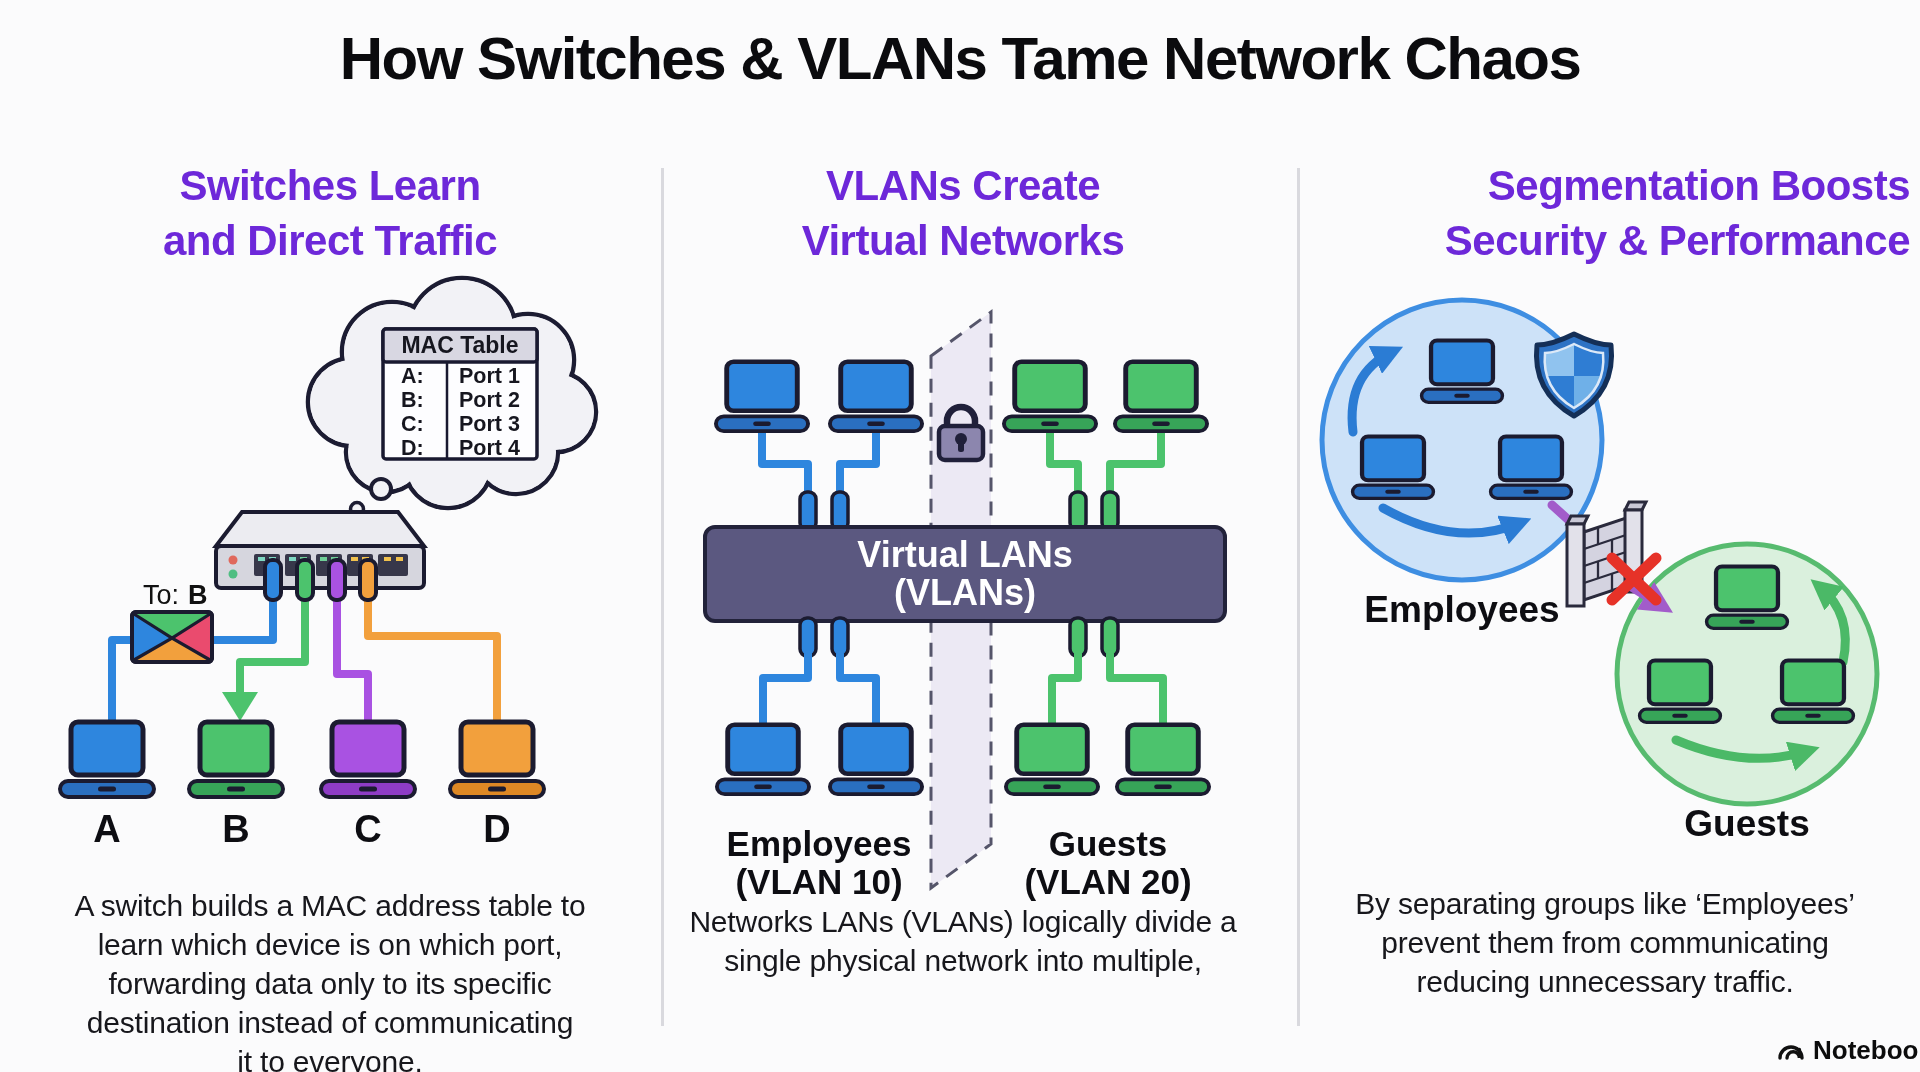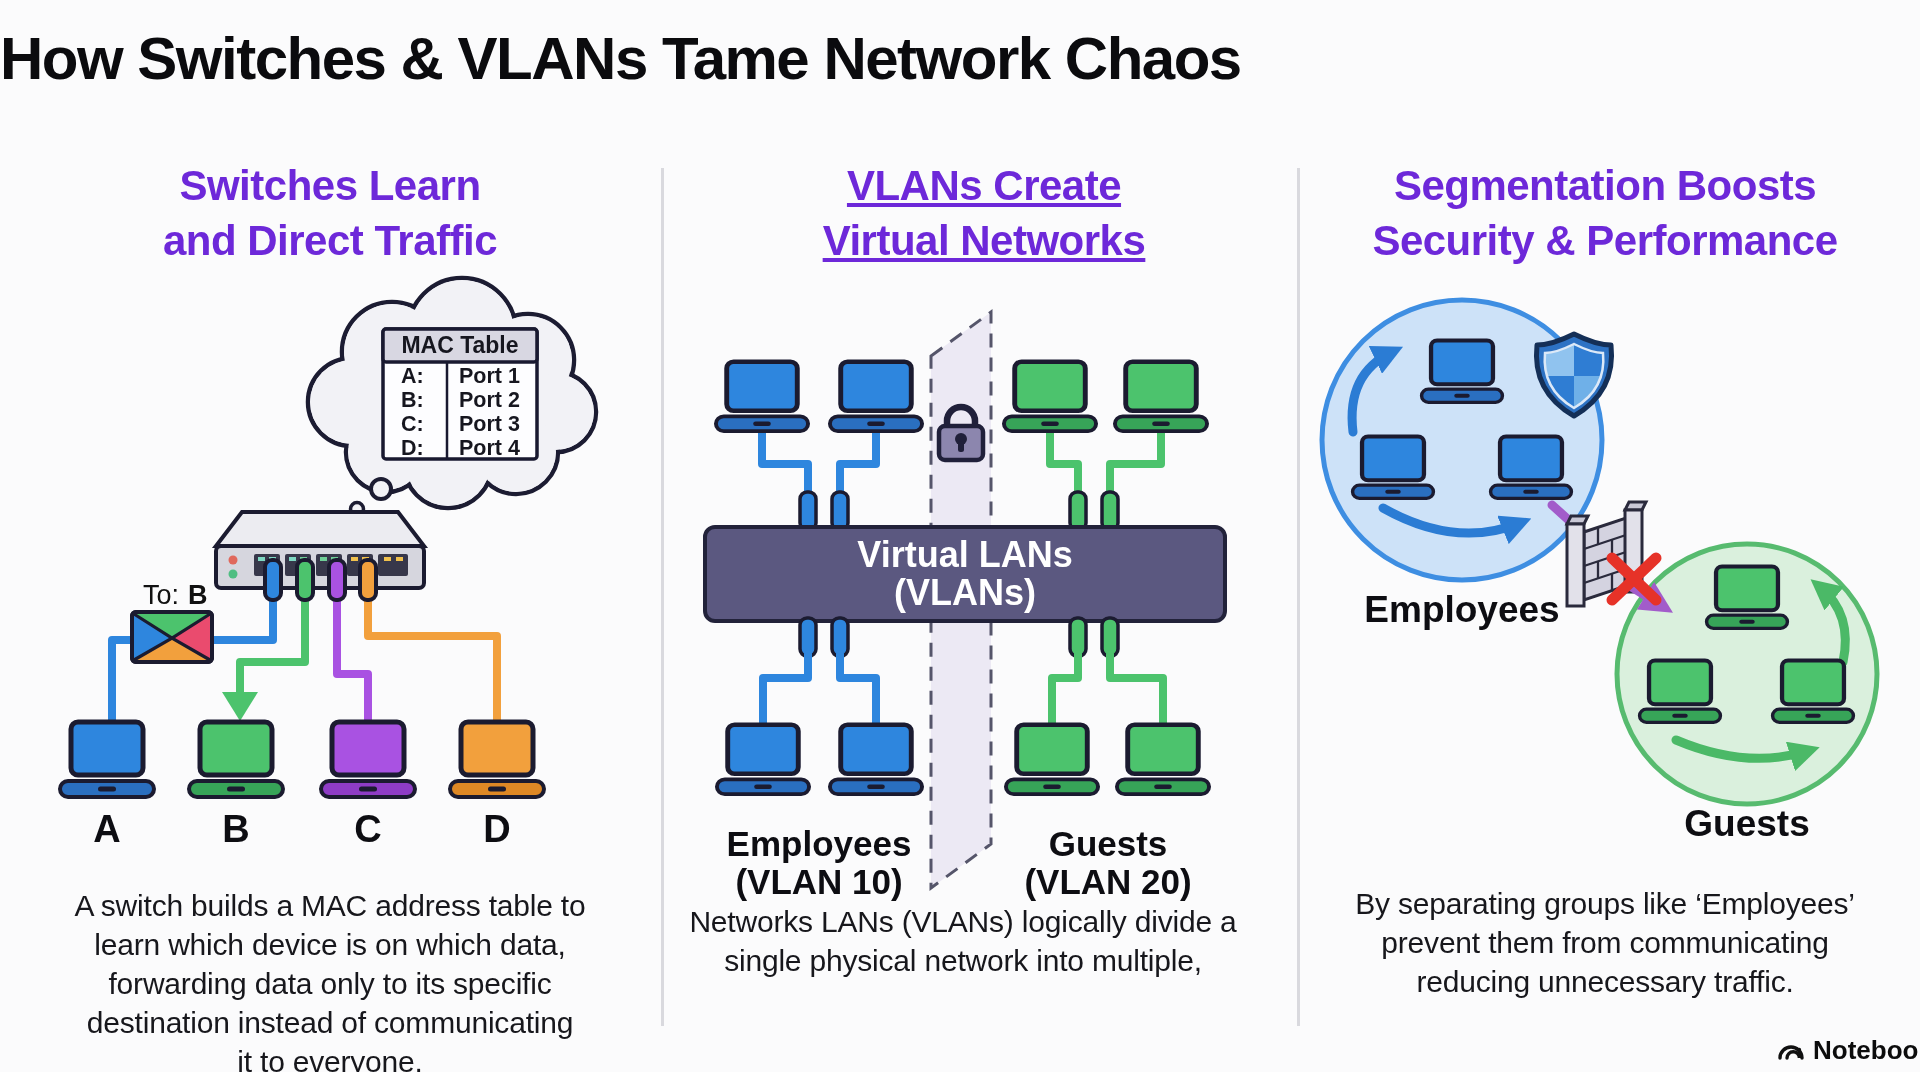--- a/index.html
+++ b/index.html
@@ -2,30 +2,30 @@
 <html><head>
 <meta charset="utf-8">
 <style>
   html,body{margin:0;padding:0;}
   body{
     width:1920px;height:1072px;position:relative;overflow:hidden;
     background:#fbfbfc;color:#111;
     font-family:"Liberation Sans", sans-serif;
   }
   .title{
-    position:absolute;left:0;top:24px;width:1920px;text-align:left;margin:0;
+    position:absolute;left:0;top:24px;width:1920px;text-align:center;margin:0;
     font-size:60px;font-weight:800;letter-spacing:-1.5px;color:#0b0b0e;
   }
   .panel-heading{
     position:absolute;top:158px;text-align:center;
     font-size:42px;font-weight:700;line-height:55px;color:#6d28d9;letter-spacing:-0.5px;
   }
   .ph-left{left:20px;width:620px;}
-  .ph-mid{left:684px;width:600px;text-decoration:underline;}
-  .ph-right{left:1300px;width:610px;}
+  .ph-mid{left:663px;width:600px;}
+  .ph-right{left:1300px;width:610px;text-align:right;}
   .desc{
     position:absolute;text-align:center;
     font-size:30px;font-weight:500;line-height:39px;color:#17171c;letter-spacing:-0.2px;
   }
   .desc-left{left:12px;top:886px;width:636px;}
   .desc-mid{left:663px;top:902px;width:600px;}
   .desc-right{left:1293px;top:884px;width:624px;}
   .vdiv{position:absolute;top:168px;height:858px;width:3px;background:#d9d9de;}
   .vdiv-1{left:661px;}
   .vdiv-2{left:1297px;}
@@ -308,21 +308,21 @@
     <path d="M1676,740 Q1747,770 1808,751" fill="none" stroke="#4bb967" stroke-width="9" stroke-linecap="round" marker-end="url(#mh-green)"></path>
     <use href="#laptop" x="1704" y="564" width="86" height="66" class="lap-green"></use>
     <use href="#laptop" x="1637" y="658" width="86" height="66" class="lap-green"></use>
     <use href="#laptop" x="1770" y="658" width="86" height="66" class="lap-green"></use>
     <text x="1747" y="836" class="circLabel">Guests</text>
   </g>
 </svg>
 
 <div class="desc desc-left">
   <div>A switch builds a MAC address table to</div>
-  <div>learn which device is on which data,</div>
+  <div>learn which device is on which port,</div>
   <div>forwarding data only to its specific</div>
   <div>destination instead of communicating</div>
   <div>it to everyone.</div>
 </div>
 <div class="desc desc-mid">
   <div>Networks LANs (VLANs) logically divide a</div>
   <div>single physical network into multiple,</div>
 </div>
 <div class="desc desc-right">
   <div>By separating groups like ‘Employees’</div>

